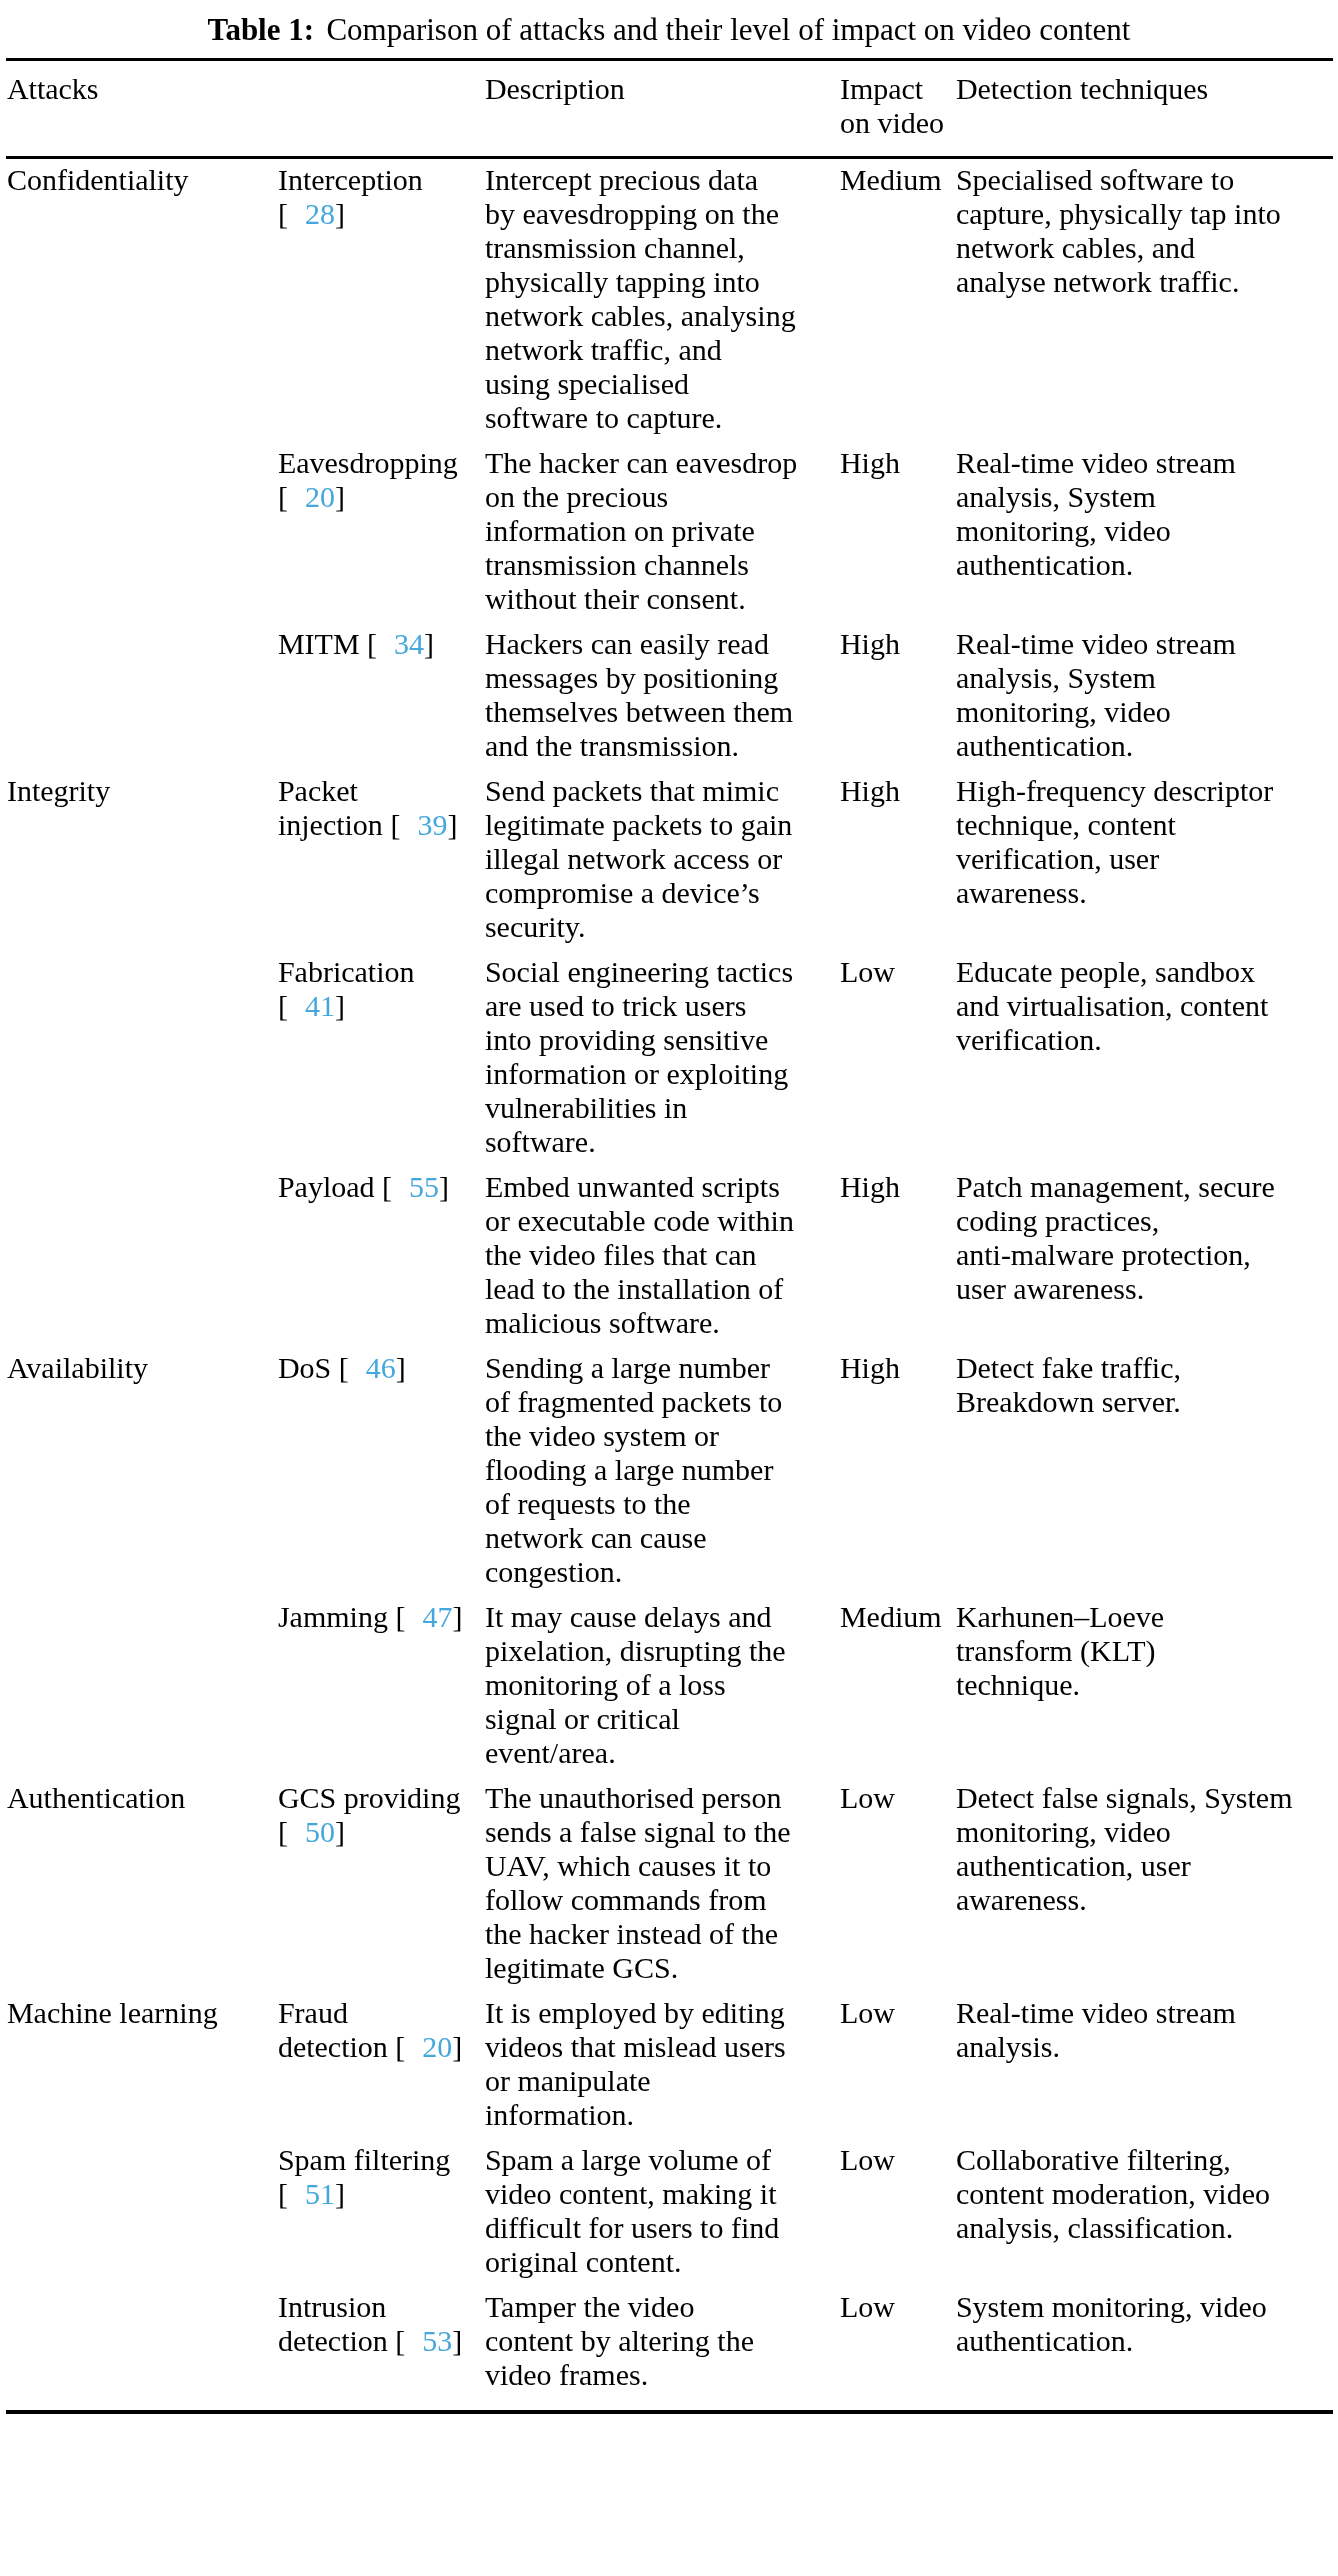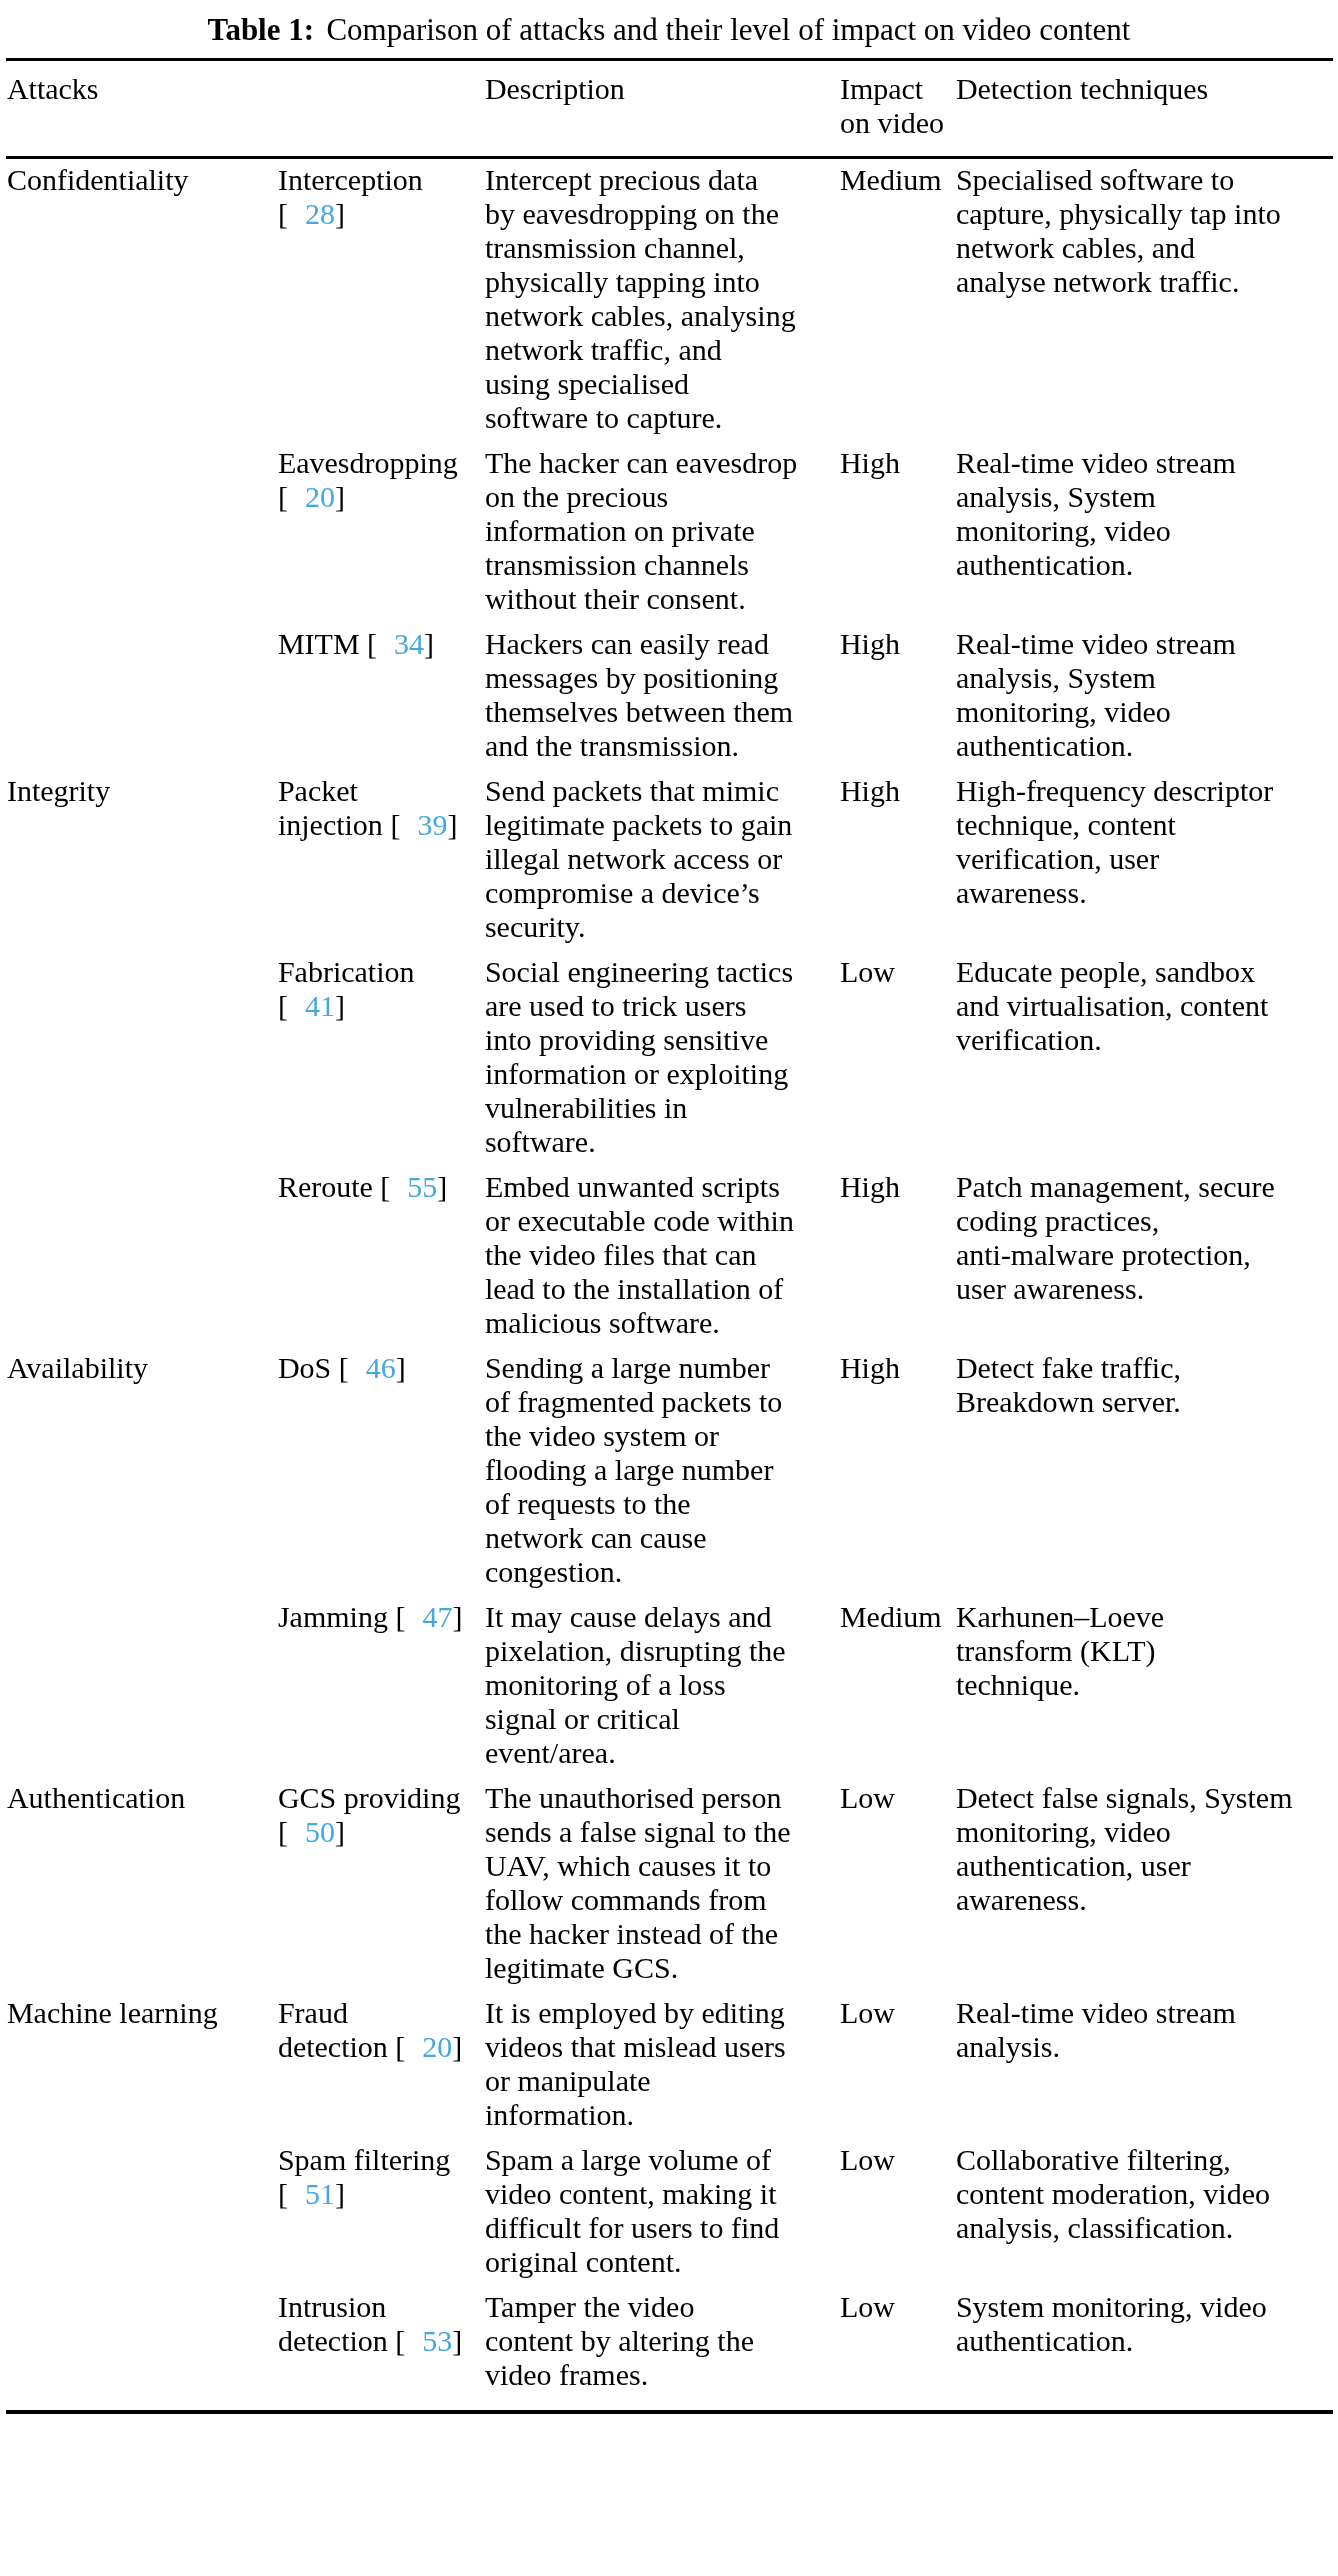--- a/index.html
+++ b/index.html
@@ -167,21 +167,21 @@
 information or exploiting
 vulnerabilities in
 software.</td>
           <td class="impact">Low</td>
           <td class="det">Educate people, sandbox
 and virtualisation, content
 verification.</td>
         </tr>
         <tr class="attack-row">
           <td class="cat"></td>
-          <td class="atk"><span class="atk-name">Reroute</span> [<span class="cite">55</span>]</td>
+          <td class="atk"><span class="atk-name">Payload</span> [<span class="cite">55</span>]</td>
           <td class="desc">Embed unwanted scripts
 or executable code within
 the video files that can
 lead to the installation of
 malicious software.</td>
           <td class="impact">High</td>
           <td class="det">Patch management, secure
 coding practices,
 anti-malware protection,
 user awareness.</td>

